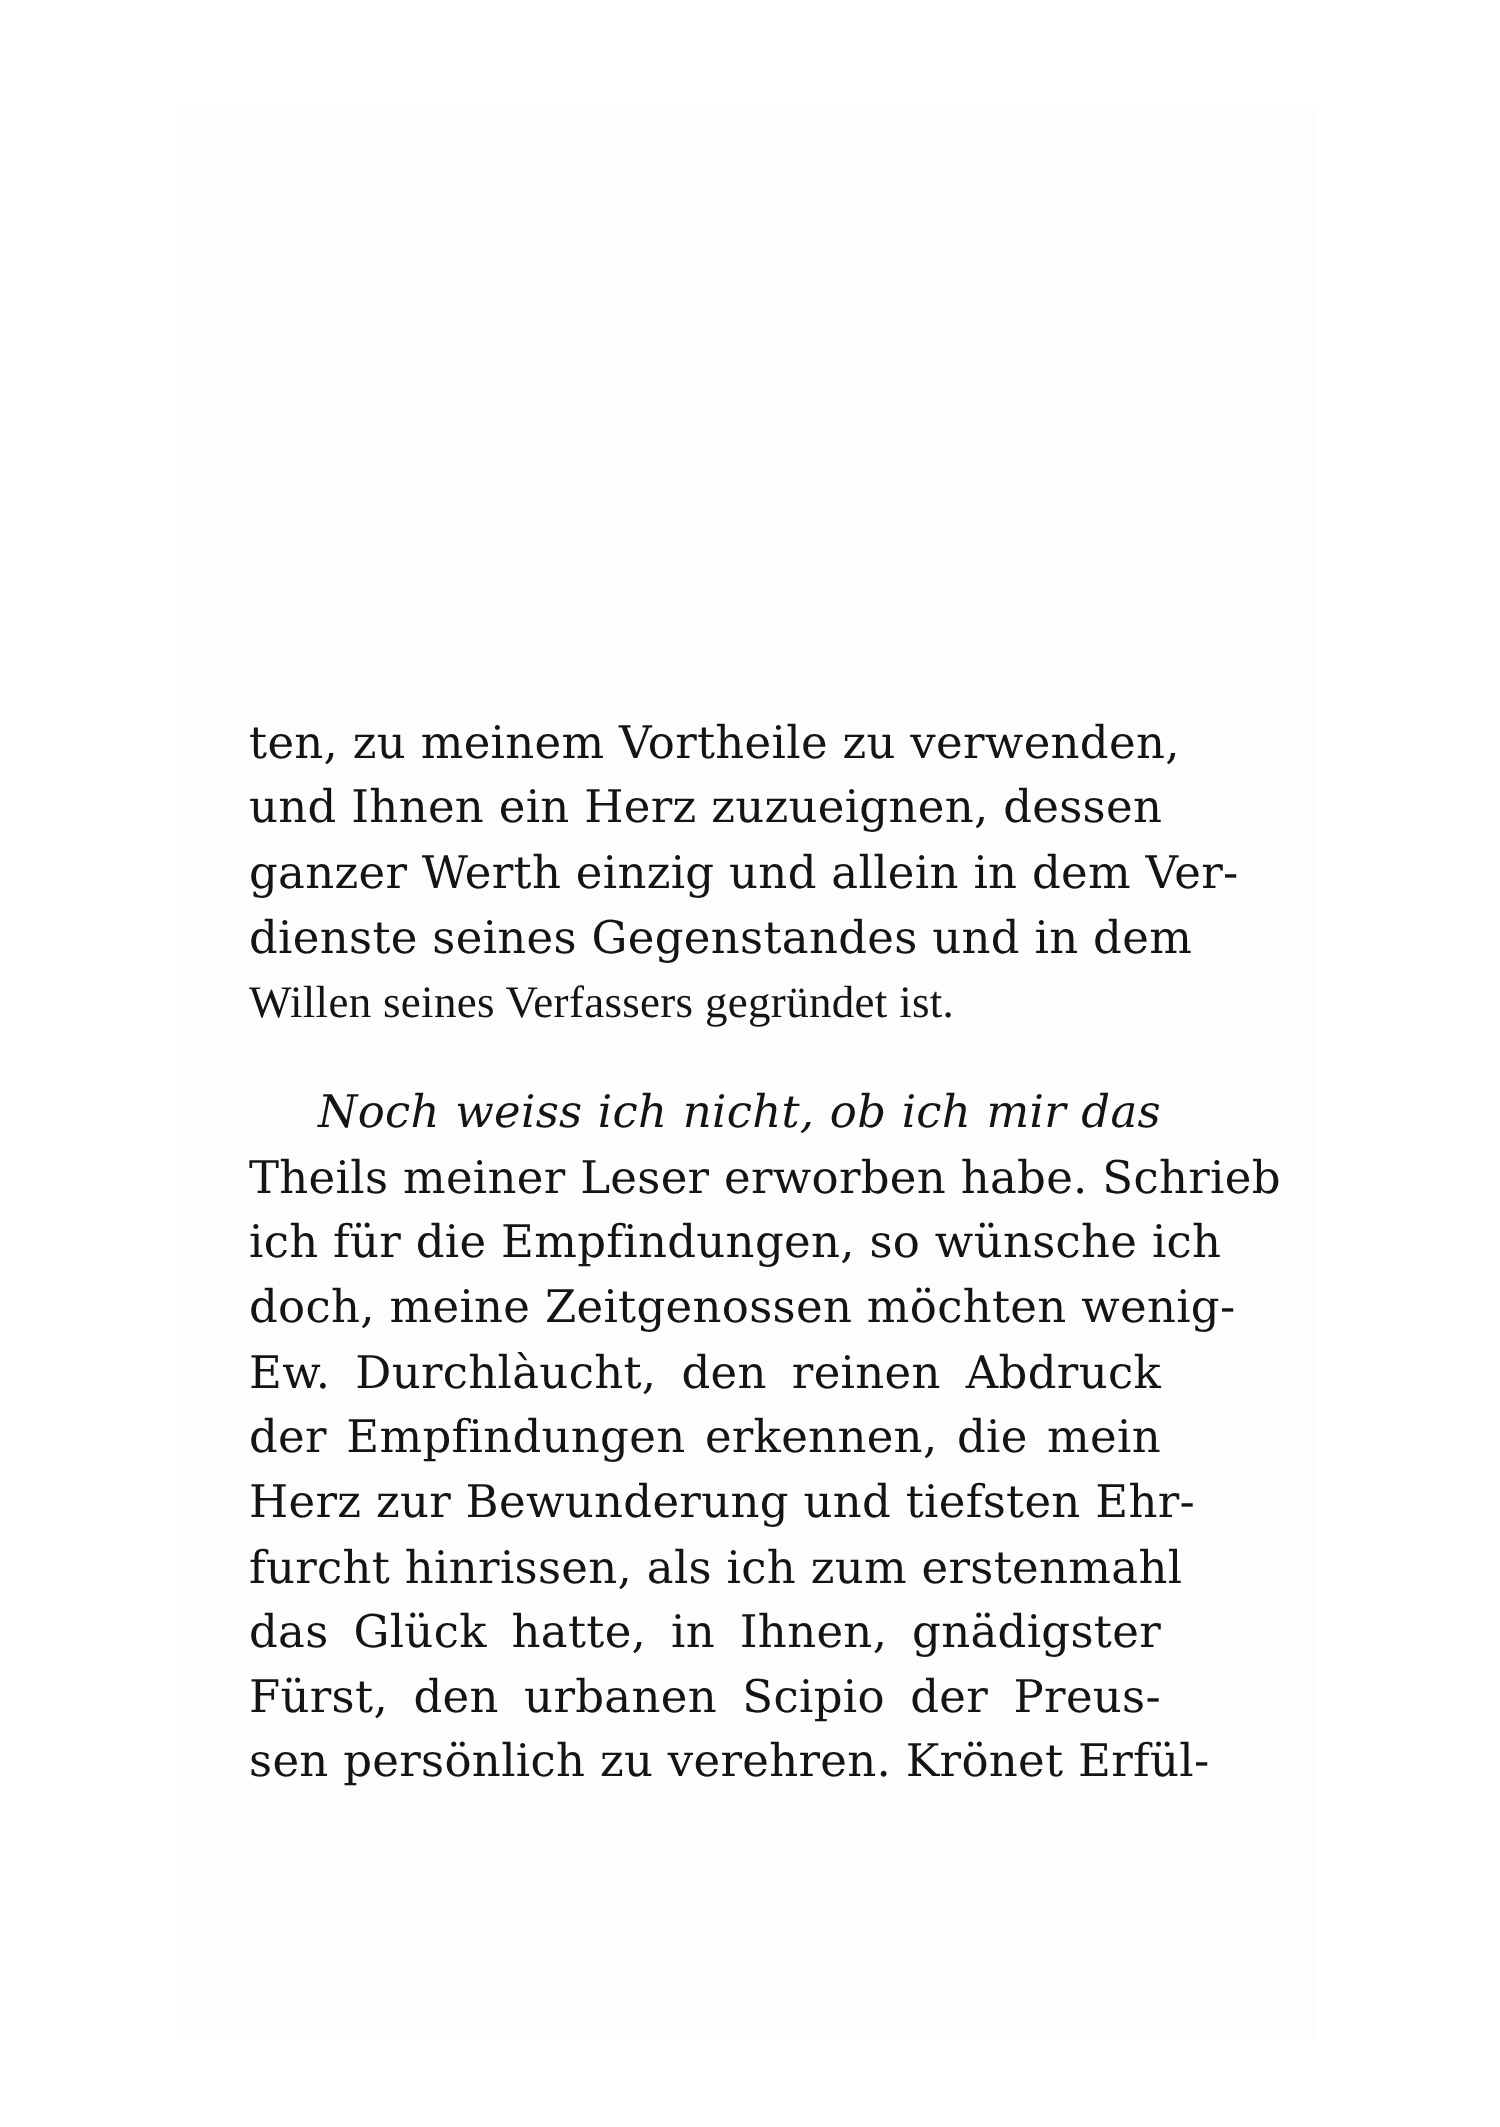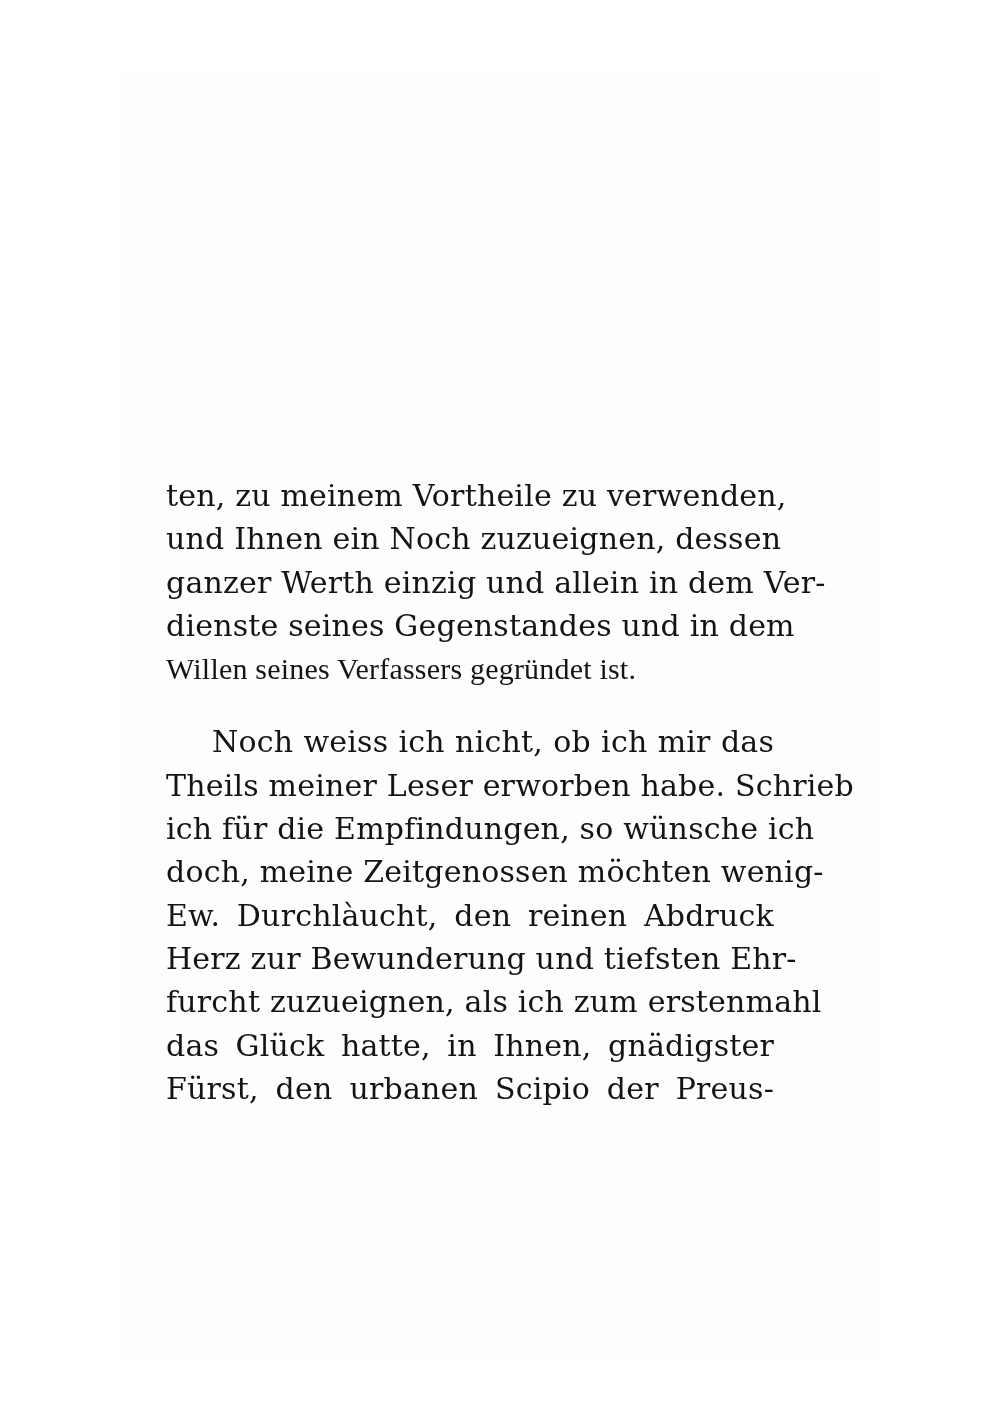--- a/index.html
+++ b/index.html
@@ -27,41 +27,43 @@
     font-size: 30px;
     white-space: nowrap;
     text-align: justify;
     text-align-last: justify;
     letter-spacing: 0.2px;
   }
   .line.last {
     text-align-last: left;
     font-family: Liberation Serif, serif;
   }
-  .line.indent { padding-left: 46px; }
+  .line.indent { padding-left: 46px; font-style: italic; }
   .para-gap { height: 30px; }
 </style>
 </head>
 <body>
 
 <div class="page-edge"></div>
 
 <div class="text-block">
   <div>
     <div class="line">ten,   zu meinem Vortheile zu verwenden,</div>
-    <div class="line">und Ihnen ein Noch zuzueignen, dessen</div>
+    <div class="line">und Ihnen ein Herz zuzueignen, dessen</div>
     <div class="line">ganzer Werth einzig und allein in dem Ver-</div>
     <div class="line">dienste seines Gegenstandes und in dem</div>
     <div class="line last">Willen seines Verfassers gegründet ist.</div>
   </div>
   <div class="para-gap"></div>
   <div>
     <div class="line indent">Noch weiss ich nicht,  ob ich mir das</div>
     <div class="line">Theils meiner Leser erworben habe. Schrieb</div>
     <div class="line">ich für die Empfindungen,  so wünsche ich</div>
     <div class="line">doch,  meine Zeitgenossen möchten wenig-</div>
     <div class="line">Ew. Durchlàucht,  den reinen Abdruck</div>
+    <div class="line">der Empfindungen erkennen,  die mein</div>
     <div class="line">Herz zur Bewunderung und tiefsten Ehr-</div>
-    <div class="line">furcht zuzueignen,  als ich zum erstenmahl</div>
+    <div class="line">furcht hinrissen,  als ich zum erstenmahl</div>
     <div class="line">das Glück hatte,  in Ihnen,  gnädigster</div>
     <div class="line">Fürst, den urbanen Scipio der Preus-</div>
+    <div class="line">sen persönlich zu verehren.   Krönet Erfül-</div>
   </div>
 </div>
 
 </body></html>

